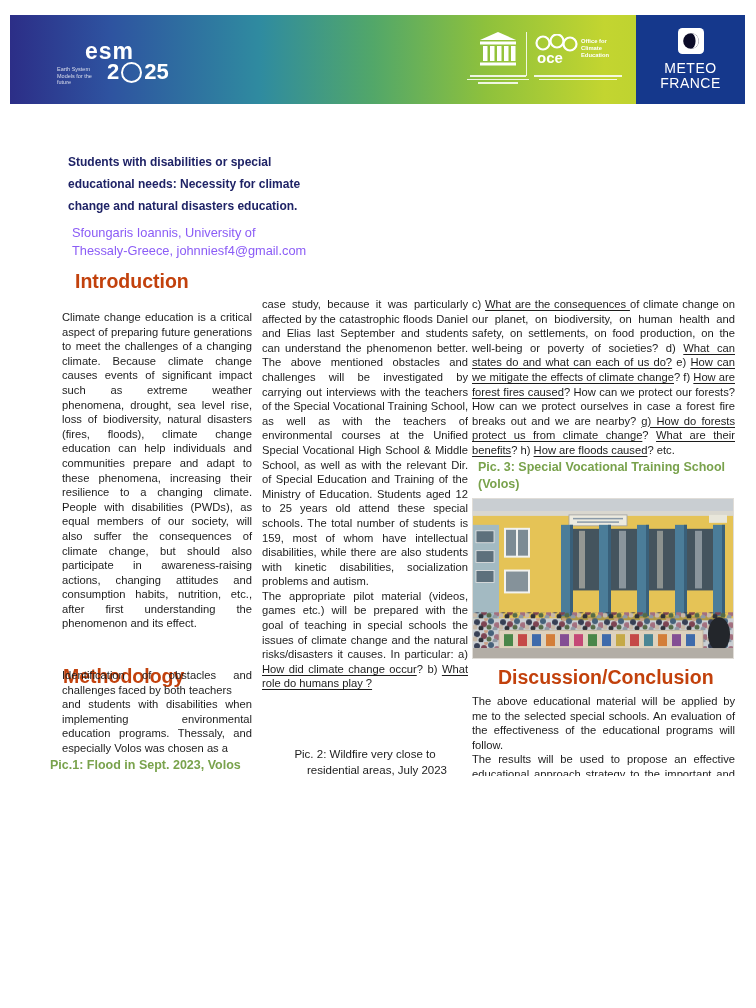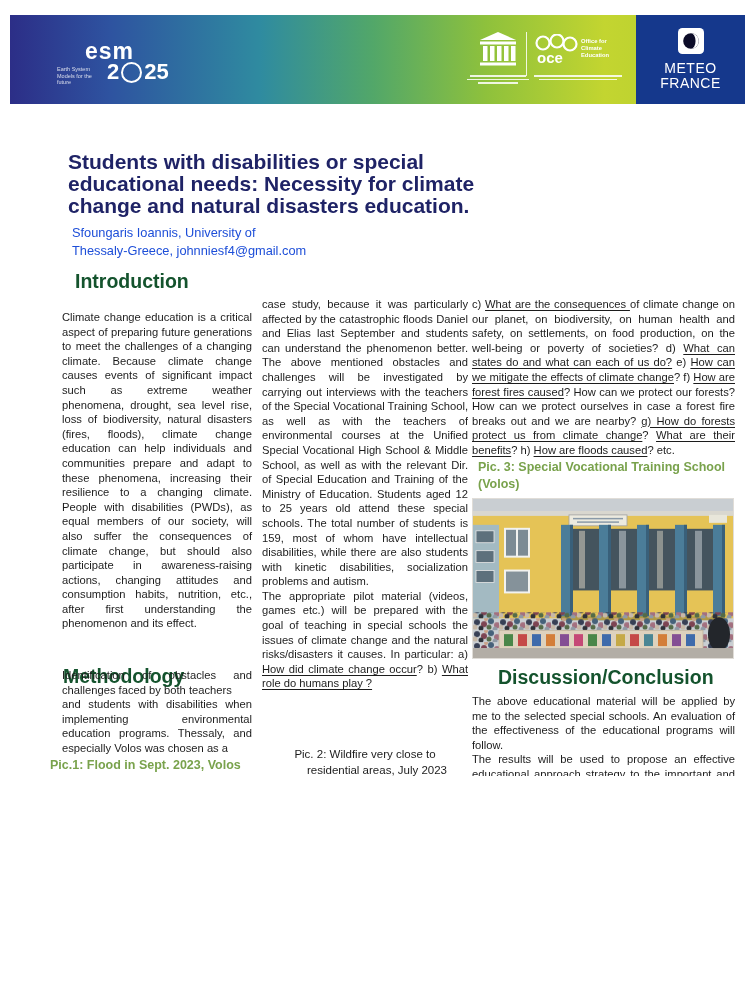--- a/index.html
+++ b/index.html
@@ -21,25 +21,25 @@
   .meteo-label { color:#fff; font-weight:normal; font-size:14px; line-height:15px; letter-spacing:.5px; text-align:center; }
   .esm-word { left:85px; top:38px; color:#fff; font-weight:bold; font-size:23px; letter-spacing:1px; }
   .esm-year { left:107px; top:59px; color:#fff; font-weight:bold; font-size:22px; display:flex; align-items:center; }
   .esm-o { display:inline-block; width:17px; height:17px; border:2.5px solid #fff; border-radius:50%; margin:0 2px; }
   .esm-tagline { left:57px; top:66px; width:46px; color:rgba(255,255,255,.8); font-size:5.5px; line-height:6.5px; }
   .tiny-lines div { height:1.6px; background:rgba(255,255,255,.85); margin:2px auto; }
   .logo-divider { left:526px; top:32px; width:1px; height:44px; background:rgba(255,255,255,.85); }
   .oce-caption { left:581px; top:38px; width:44px; color:#fff; font-size:5.8px; line-height:7px; font-weight:bold; }
 
   
-  .title { left:68px; top:151px; color:#1f2366; font-weight:bold; font-size:21px; line-height:22px; }
-  .author { left:72px; top:224px; font-size:12.8px; line-height:18px; color:#1d4ed8; }
+  .title { left:68px; top:151px; color:#1f2366; font-weight:bold; font-size:12px; line-height:22px; }
+  .author { left:72px; top:224px; font-size:12.8px; line-height:18px; color:#8b5cf6; }
 
   
-  .h-red { color:#14532d; font-weight:bold; font-size:19.5px; white-space:nowrap; }
+  .h-red { color:#c2410c; font-weight:bold; font-size:19.5px; white-space:nowrap; }
   .body-txt { font-size:11.2px; line-height:14.6px; text-align:justify; color:#1c1c1c; }
   .pre { white-space:pre-line; }
   .body-txt p { margin:0; }
   .u { text-decoration:underline; text-underline-offset:2px; }
   .cap-green { color:#79a24c; font-weight:bold; font-size:12.5px; line-height:16.5px; white-space:nowrap; }
   .cap-black { font-size:11.5px; line-height:16px; text-align:center; color:#1c1c1c; }
 
   .photo { border:1px solid #e0ddd8; box-sizing:border-box; }
   .photo svg { display:block; width:100%; height:100%; }
 

